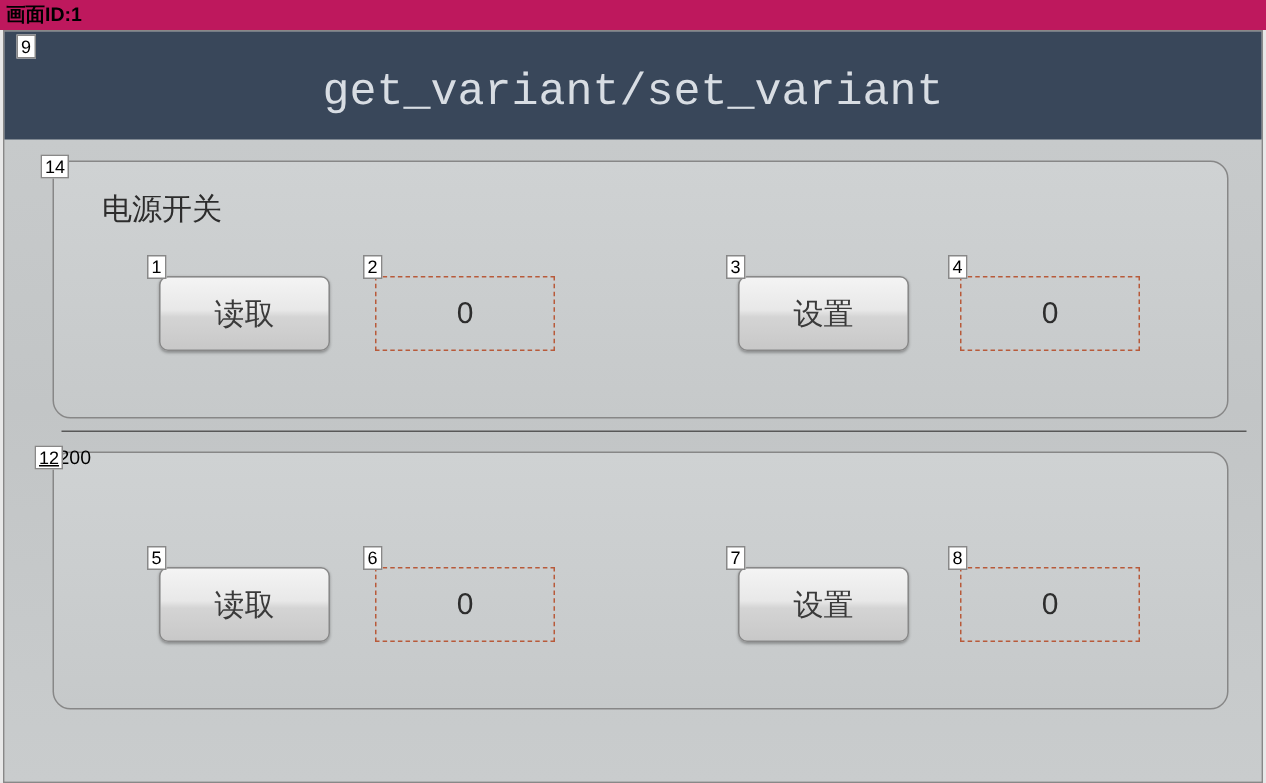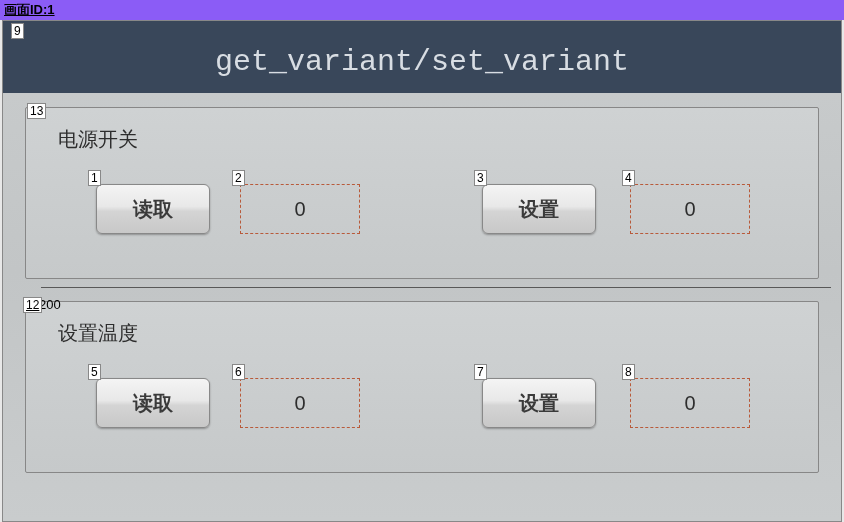--- a/index.html
+++ b/index.html
@@ -7,22 +7,21 @@
     font-family: "SimSun", "Microsoft YaHei", sans-serif;
     background: #e8e8e8;
     width: 844px;
     height: 522px;
     overflow: hidden;
   }
   .topbar {
     font-size: 13px;
     font-weight: bold;
     padding: 1px 4px;
-    background: #8b5cf6;
-    text-decoration: underline;
+    background: #be185d;
   }
   .screen {
     position: relative;
     width: 840px;
     height: 502px;
     margin: 0 2px;
     background: linear-gradient(180deg, #c9cccd 0%, #c2c5c6 50%, #c9cccd 100%);
     border: 1px solid #888;
   }
   .header {
@@ -64,40 +63,39 @@
     left: 0; right: 0;
     text-align: center;
     color: #d8dde3;
     font-family: "Courier New", monospace;
     font-size: 30px;
     top: 24px;
     pointer-events: none;
   }
   .panel {
     position: absolute;
-    left: 22px;
+    left: 32px;
     right: 22px;
     background: linear-gradient(180deg, #cfd2d3 0%, #c6c9ca 100%);
     border: 1px solid #878787;
-    border-radius: 2px;
+    border-radius: 12px;
   }
   .panel1 { top: 86px; height: 172px; }
   .panel2 { top: 280px; height: 172px; }
   .panel-label {
     position: absolute;
     left: 32px; top: 18px;
     font-size: 20px;
     color: #2d2d2d;
   }
   .row-btn {
     position: absolute;
     width: 114px; height: 50px;
     top: 76px;
     font-size: 20px;
-    font-weight: bold;
   }
   .value-box {
     position: absolute;
     width: 120px; height: 50px;
     top: 76px;
     border: 1.5px dashed #b85a3a;
     background: transparent;
     display: flex;
     align-items: center;
     justify-content: center;
@@ -130,21 +128,21 @@
 
 <div class="topbar">画面ID:1</div>
 
 <div class="screen">
 
   <div class="header">
     <div class="tag" style="left:8px; top:2px;">9</div>
     <div class="title">get_variant/set_variant</div>
   </div>
 
-  <div class="tag" style="left:24px; top:82px;">13</div>
+  <div class="tag" style="left:24px; top:82px;">14</div>
   <div class="panel panel1">
     <div class="panel-label">电源开关</div>
 
     <div class="tag" style="left:62px; top:62px;">1</div>
     <button class="btn row-btn b-read">读取</button>
 
     <div class="tag" style="left:206px; top:62px;">2</div>
     <div class="value-box v-read">0</div>
 
     <div class="tag" style="left:448px; top:62px;">3</div>
@@ -152,21 +150,20 @@
 
     <div class="tag" style="left:596px; top:62px;">4</div>
     <div class="value-box v-set">0</div>
   </div>
 
   <div class="hr"></div>
 
   <div class="tag" style="left:20px; top:276px;text-decoration:underline;">12</div>
   <div class="tag200">200</div>
   <div class="panel panel2">
-    <div class="panel-label">设置温度</div>
 
     <div class="tag" style="left:62px; top:62px;">5</div>
     <button class="btn row-btn b-read">读取</button>
 
     <div class="tag" style="left:206px; top:62px;">6</div>
     <div class="value-box v-read">0</div>
 
     <div class="tag" style="left:448px; top:62px;">7</div>
     <button class="btn row-btn b-set">设置</button>
 

